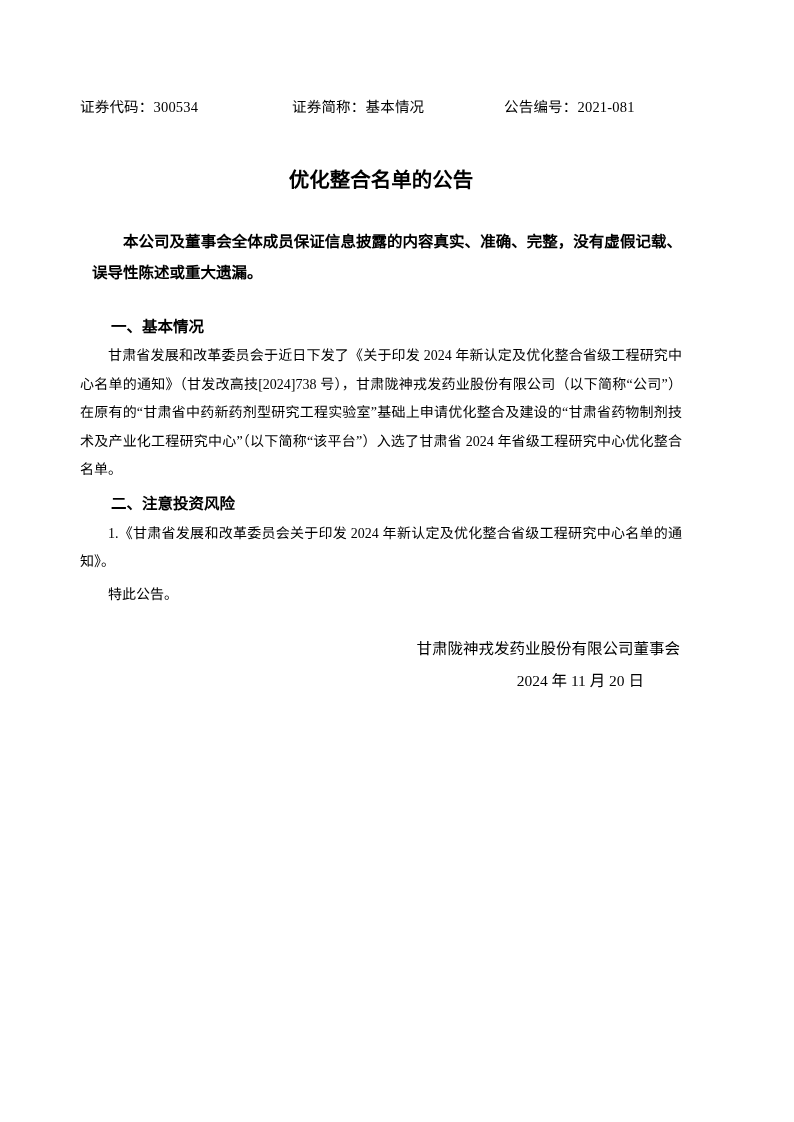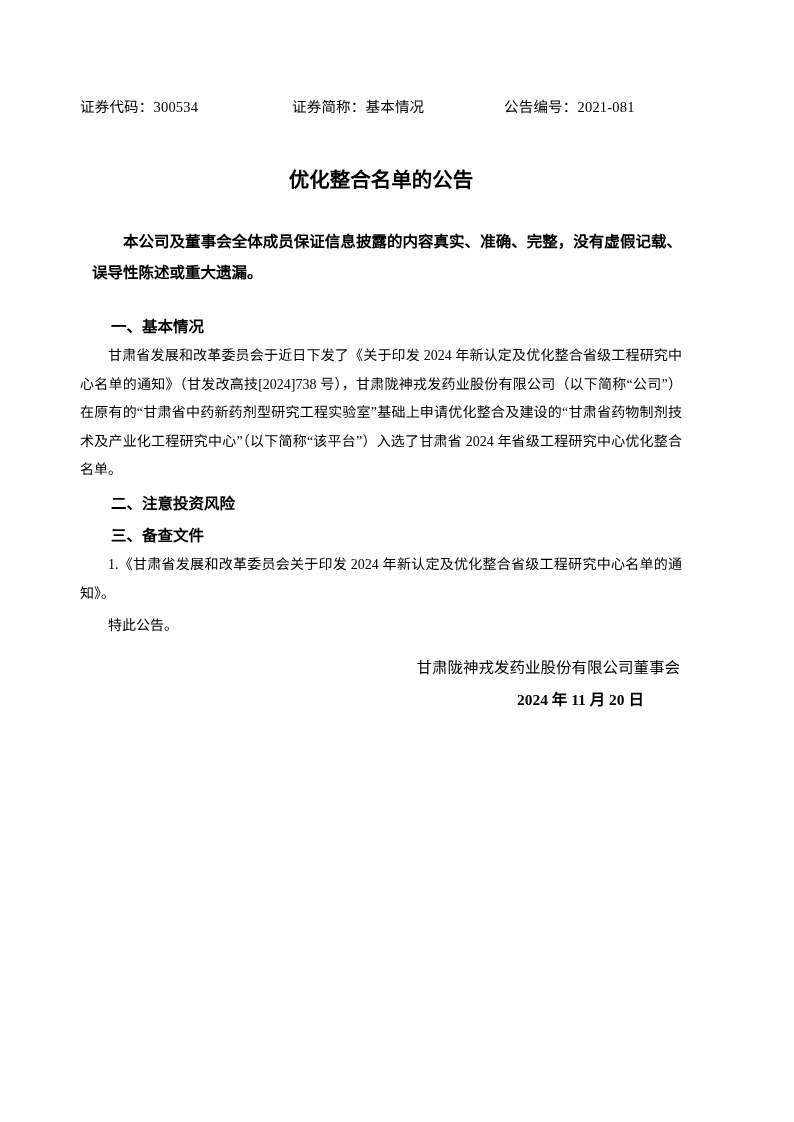--- a/index.html
+++ b/index.html
@@ -67,27 +67,27 @@
   .section-head {
     font-weight: bold;
     font-size: 15.5px;
     line-height: 2.03;
     margin: 0 0 0 0;
     text-indent: 2em;
   }
 
   
   .sign-block {
-    margin-top: 12px;
+    margin-top: 24px;
     text-align: right;
     font-size: 15.5px;
     line-height: 2.05;
     padding-right: 2px;
   }
-  .sign-block div.date { padding-right: 36px; font-weight: bold; }
+  .sign-block div.date { padding-right: 36px; }
 </style>
 </head>
 <body>
 
 <div class="page">
 
   <div class="header-row">
     <span class="hcell code">证券代码：300534</span>
     <span class="hcell name">证券简称：基本情况</span>
     <span class="hcell notice">公告编号：2021-081</span>
@@ -97,21 +97,20 @@
     <div>优化整合名单的公告</div>
   </div>
 
   <p class="bold-para">本公司及董事会全体成员保证信息披露的内容真实、准确、完整，没有虚假记载、误导性陈述或重大遗漏。</p>
 
   <div class="section-head">一、基本情况</div>
   <p class="para">甘肃省发展和改革委员会于近日下发了《关于印发 2024 年新认定及优化整合省级工程研究中心名单的通知》（甘发改高技[2024]738 号），甘肃陇神戎发药业股份有限公司（以下简称“公司”）在原有的“甘肃省中药新药剂型研究工程实验室”基础上申请优化整合及建设的“甘肃省药物制剂技术及产业化工程研究中心”（以下简称“该平台”）入选了甘肃省 2024 年省级工程研究中心优化整合名单。</p>
 
   <div class="section-head">二、注意投资风险</div>
 
-  <div class="section-head">三、备查文件</div>
   <p class="para">1.《甘肃省发展和改革委员会关于印发 2024 年新认定及优化整合省级工程研究中心名单的通知》。</p>
 
   <p class="para">特此公告。</p>
 
   <div class="sign-block">
     <div class="company">甘肃陇神戎发药业股份有限公司董事会</div>
     <div class="date">2024 年 11 月 20 日</div>
   </div>
 
 </div>

